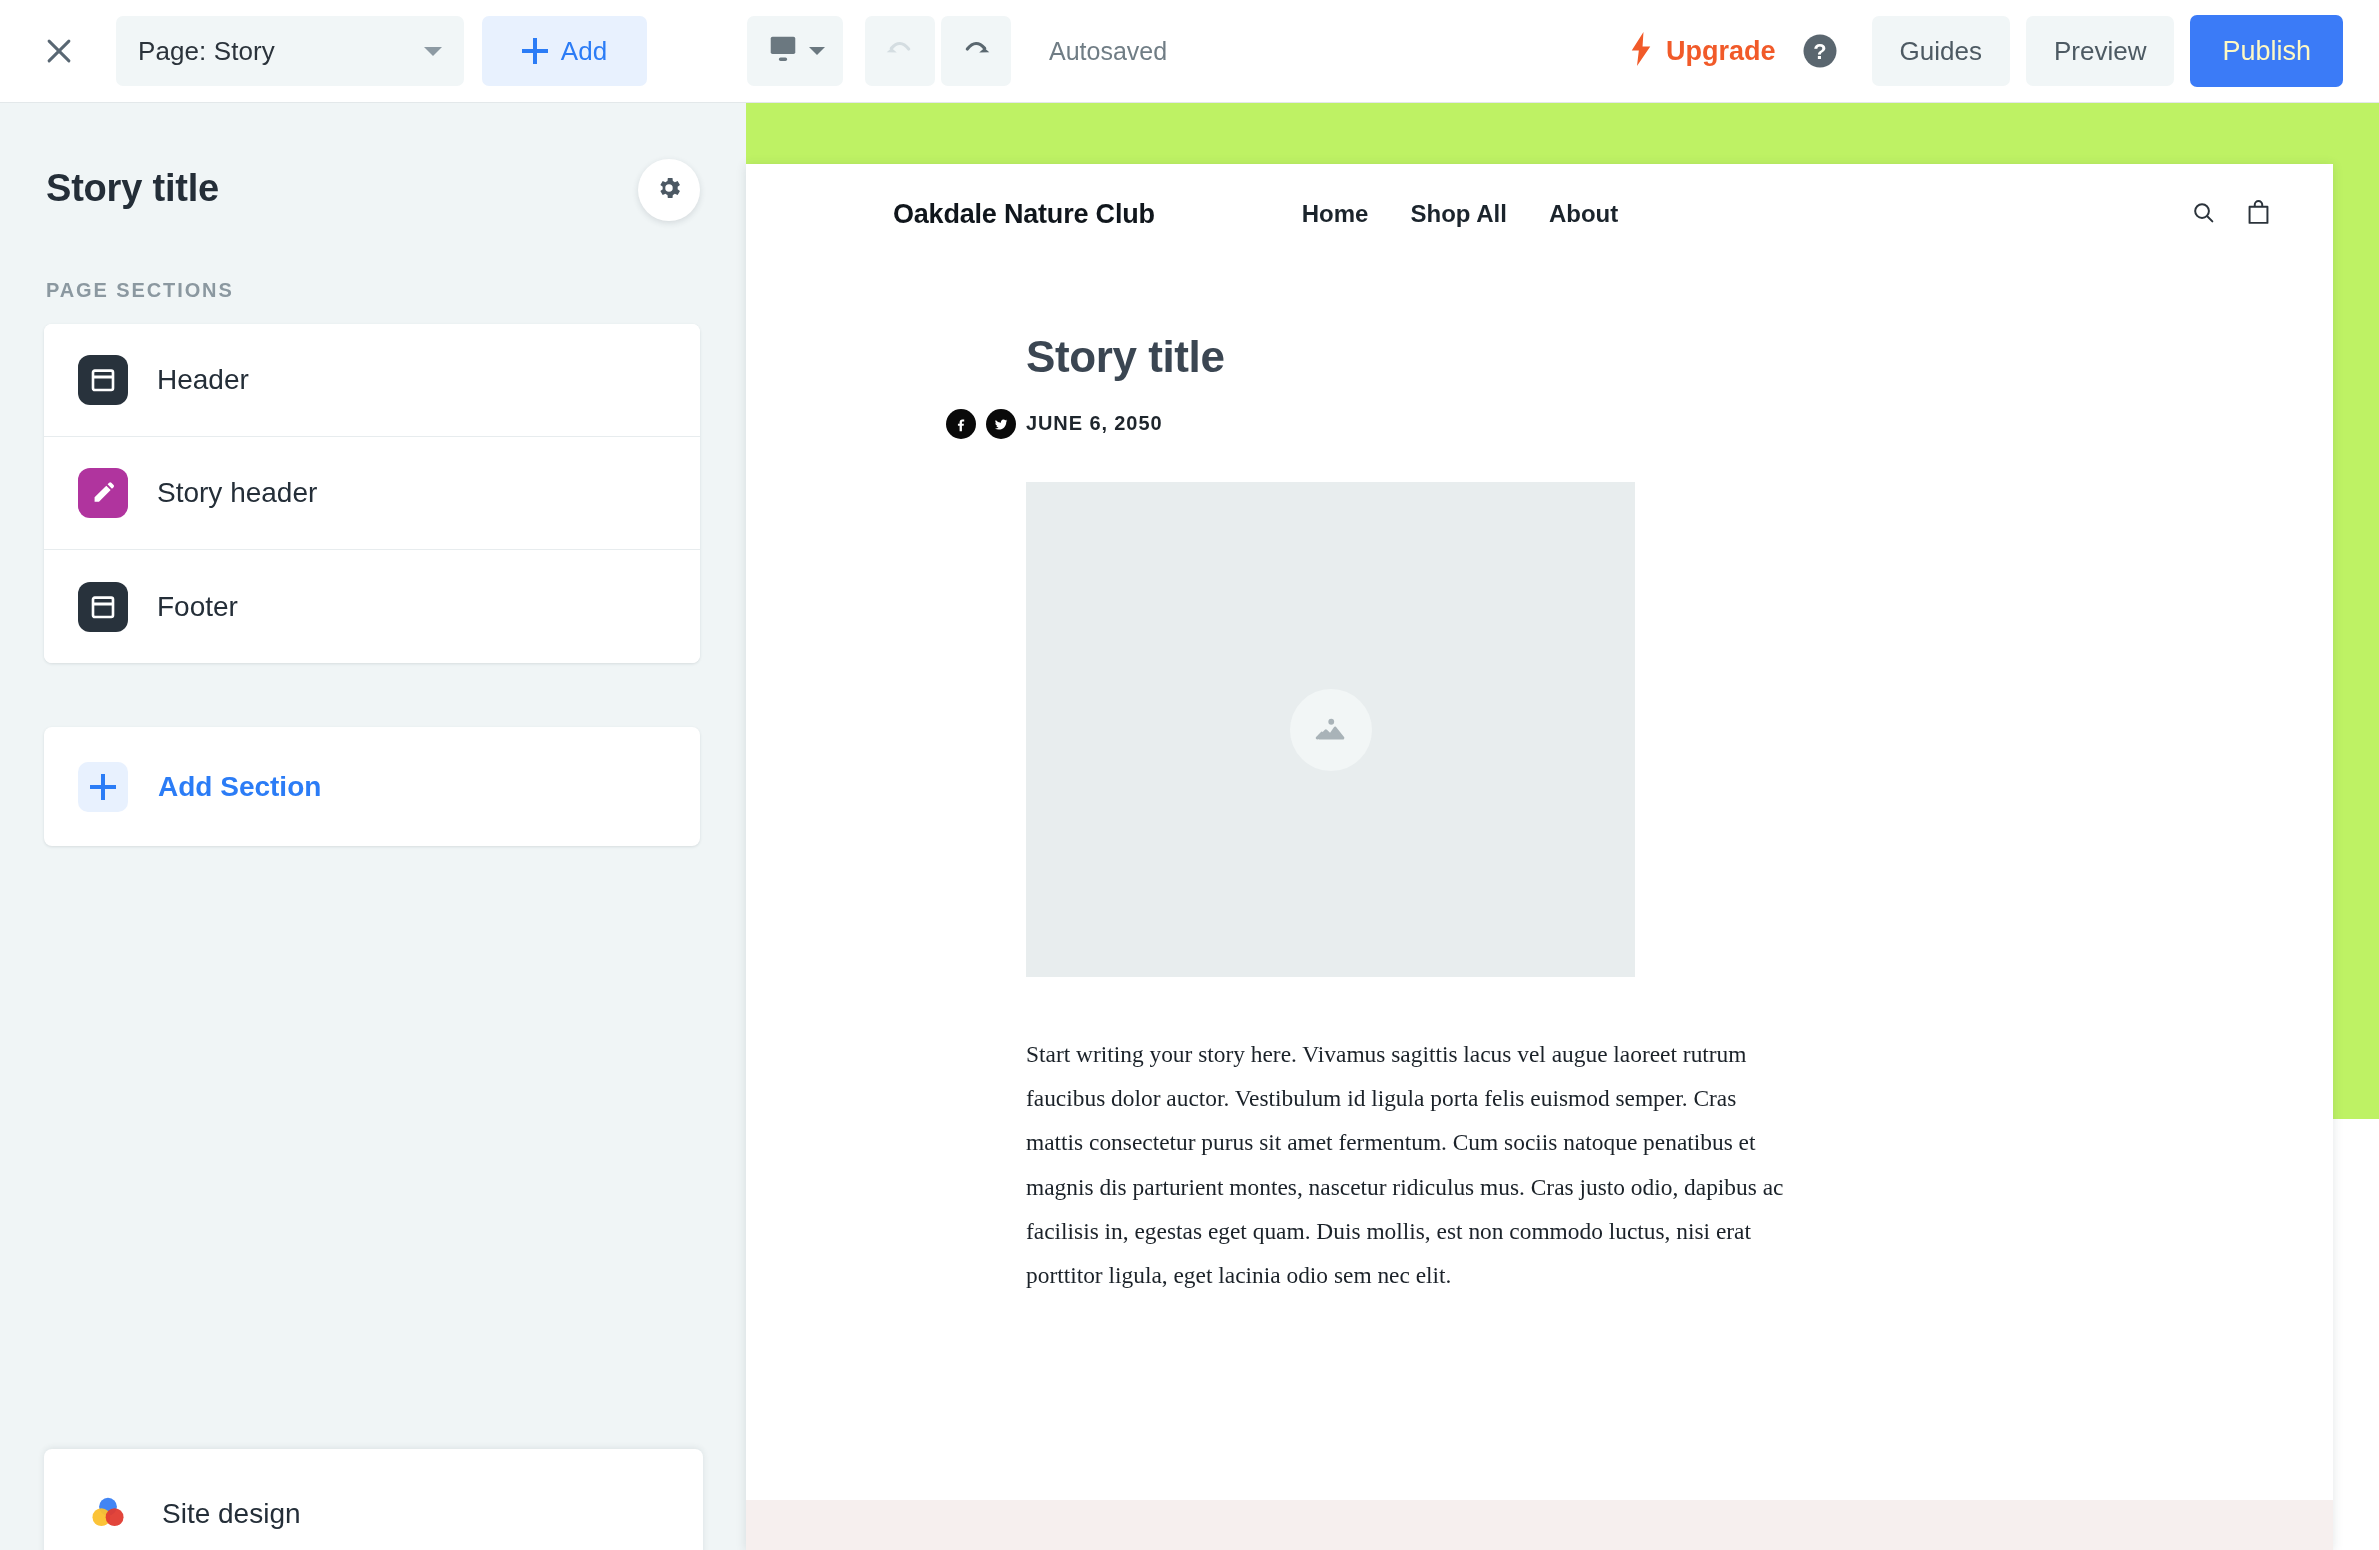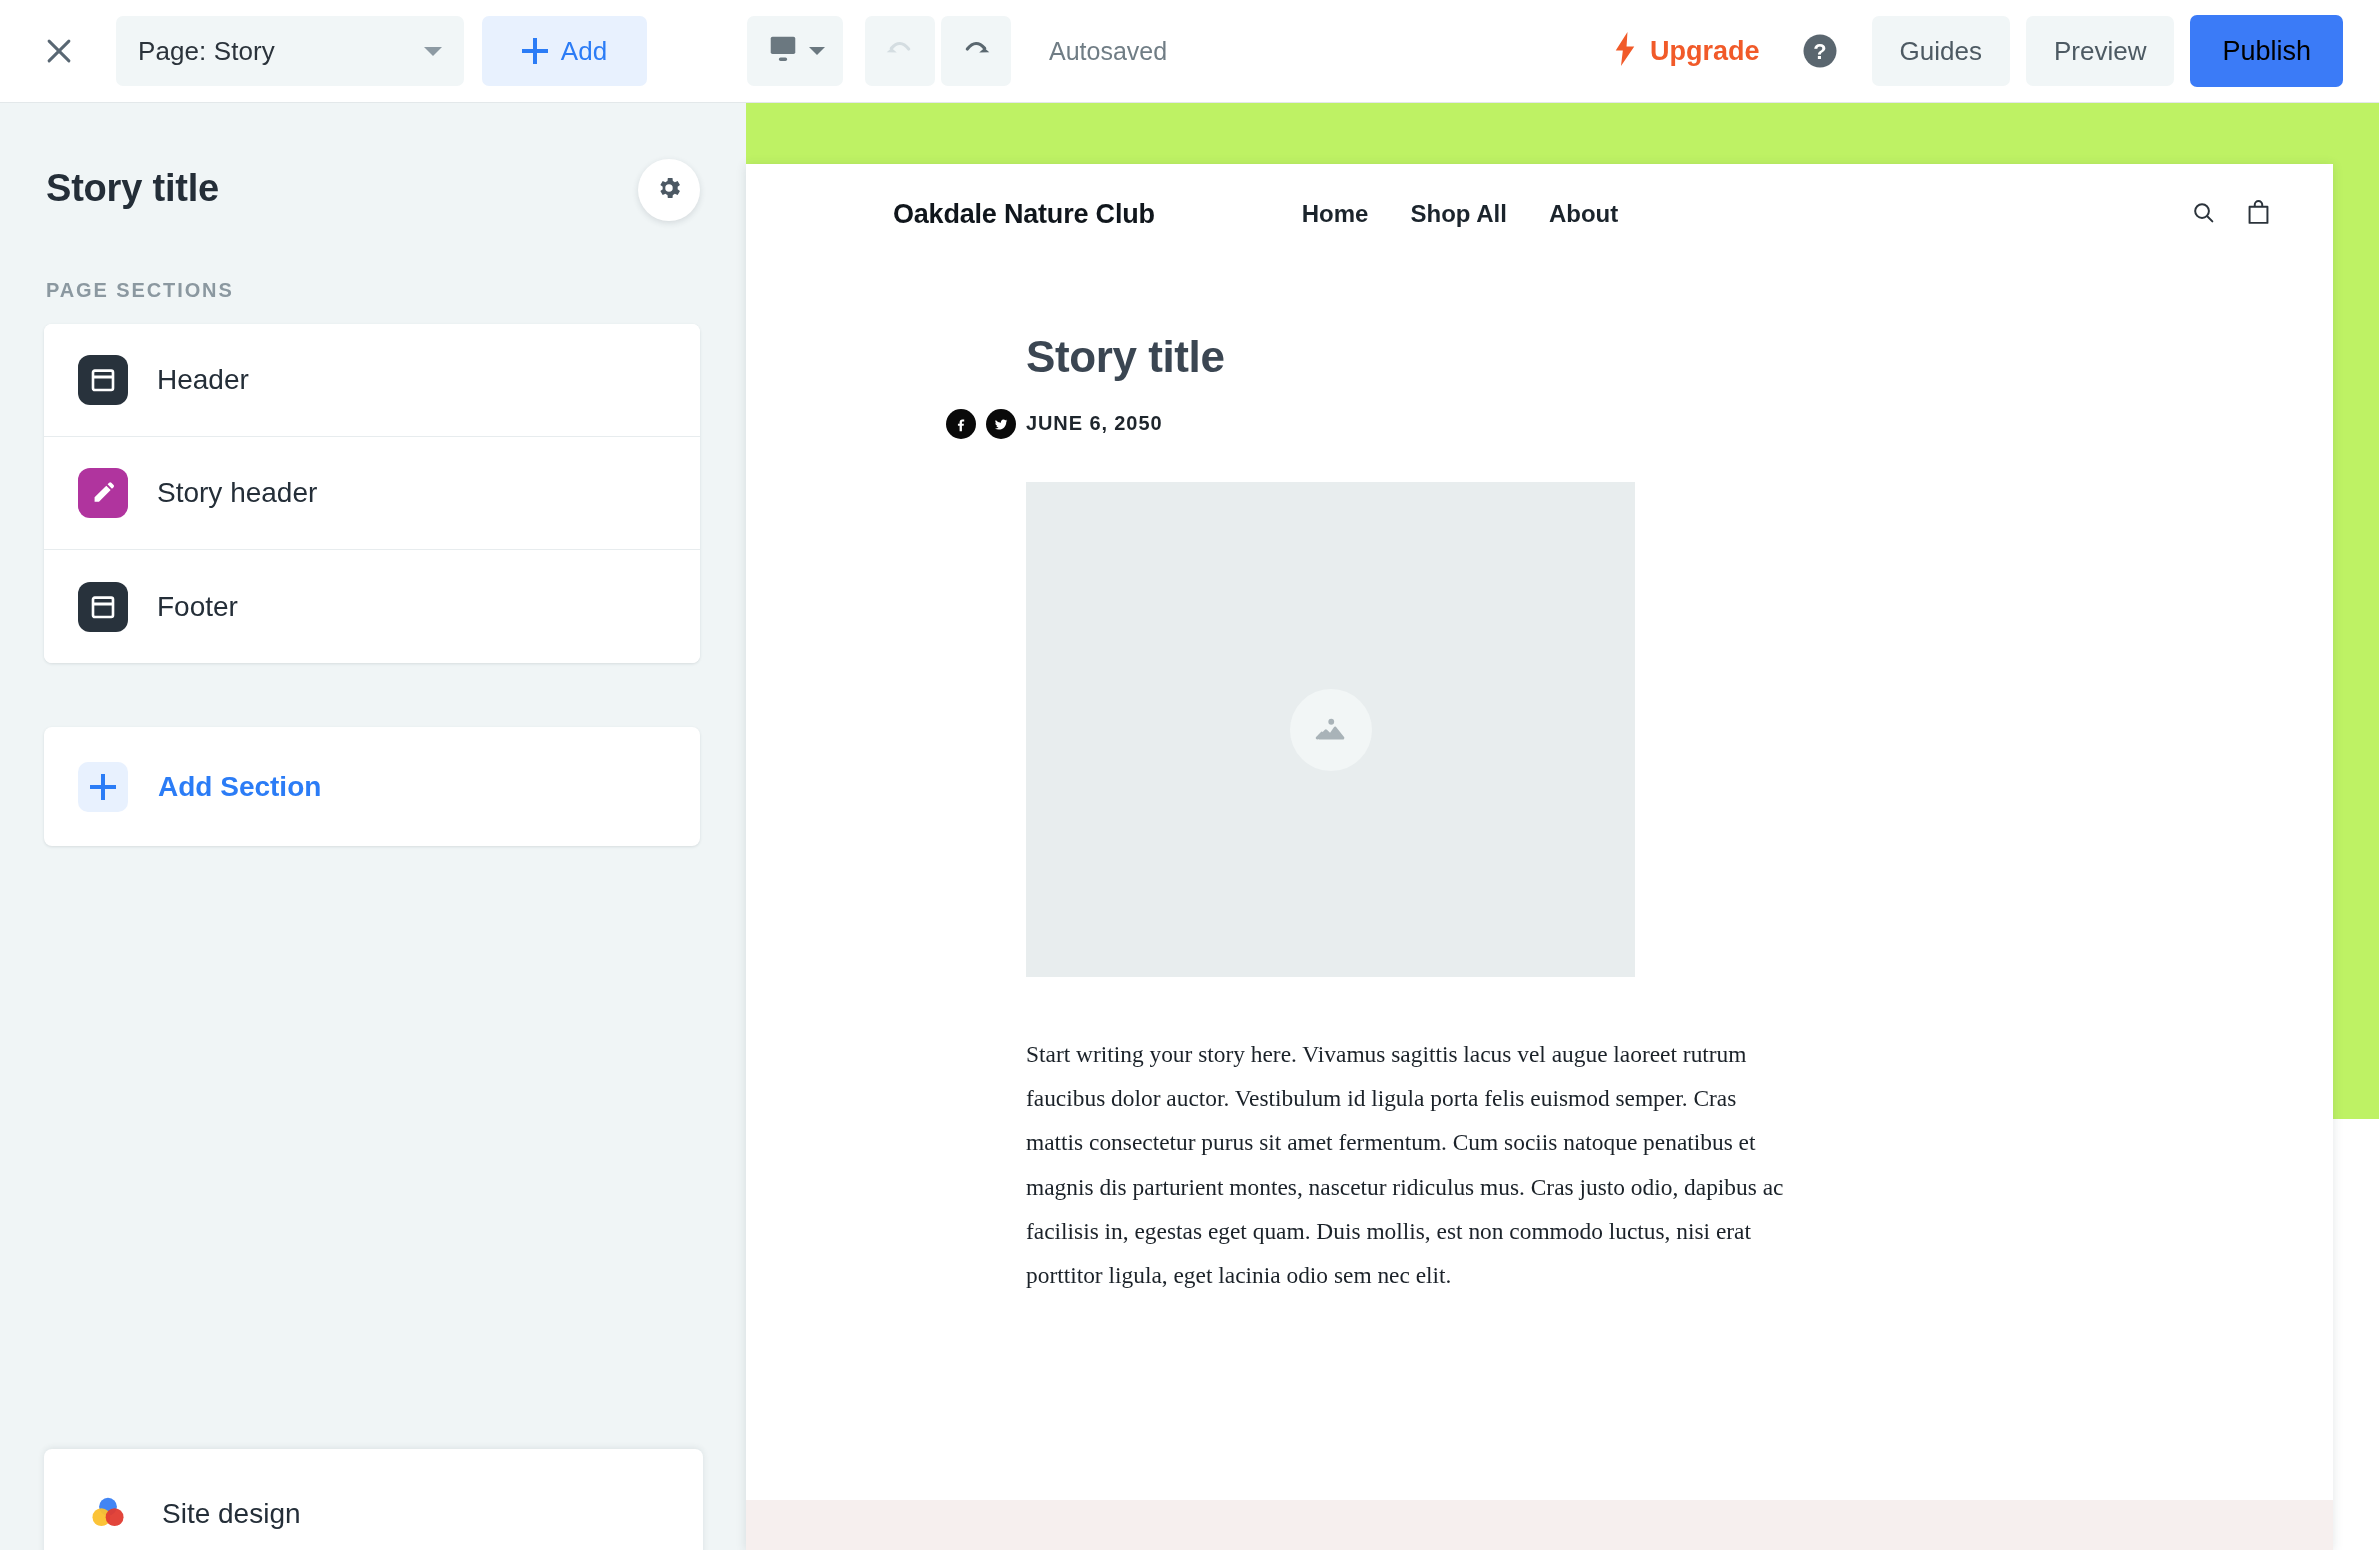--- a/index.html
+++ b/index.html
@@ -113,21 +113,21 @@
 
   .tb-right {
     margin-left: auto;
     display: flex;
     align-items: center;
     padding-right: 36px;
   }
   .upgrade {
     display: flex; align-items: center; gap: 12px;
     cursor: pointer;
-    margin-right: 42px;
+    margin-right: 26px;
   }
   .upgrade .lbl {
     font-size: 27px; color: #f15a29; font-weight: 600;
   }
   .help-icon {
     width: 36px; height: 36px;
     cursor: pointer;
     margin-right: 34px;
   }
   .ghost-btn {
@@ -141,21 +141,21 @@
     cursor: pointer;
     margin-right: 16px;
   }
   .publish-btn {
     height: 72px;
     padding: 0 32px;
     background: #3b7bf7;
     border-radius: 7px;
     display: flex; align-items: center; justify-content: center;
     font-size: 27px;
-    color: #000000;
+    color: #fef9c3;
     font-weight: 500;
     cursor: pointer;
   }
 
   
   .sidebar {
     position: absolute;
     top: 103px; left: 0;
     width: 746px;
     height: 1447px;

